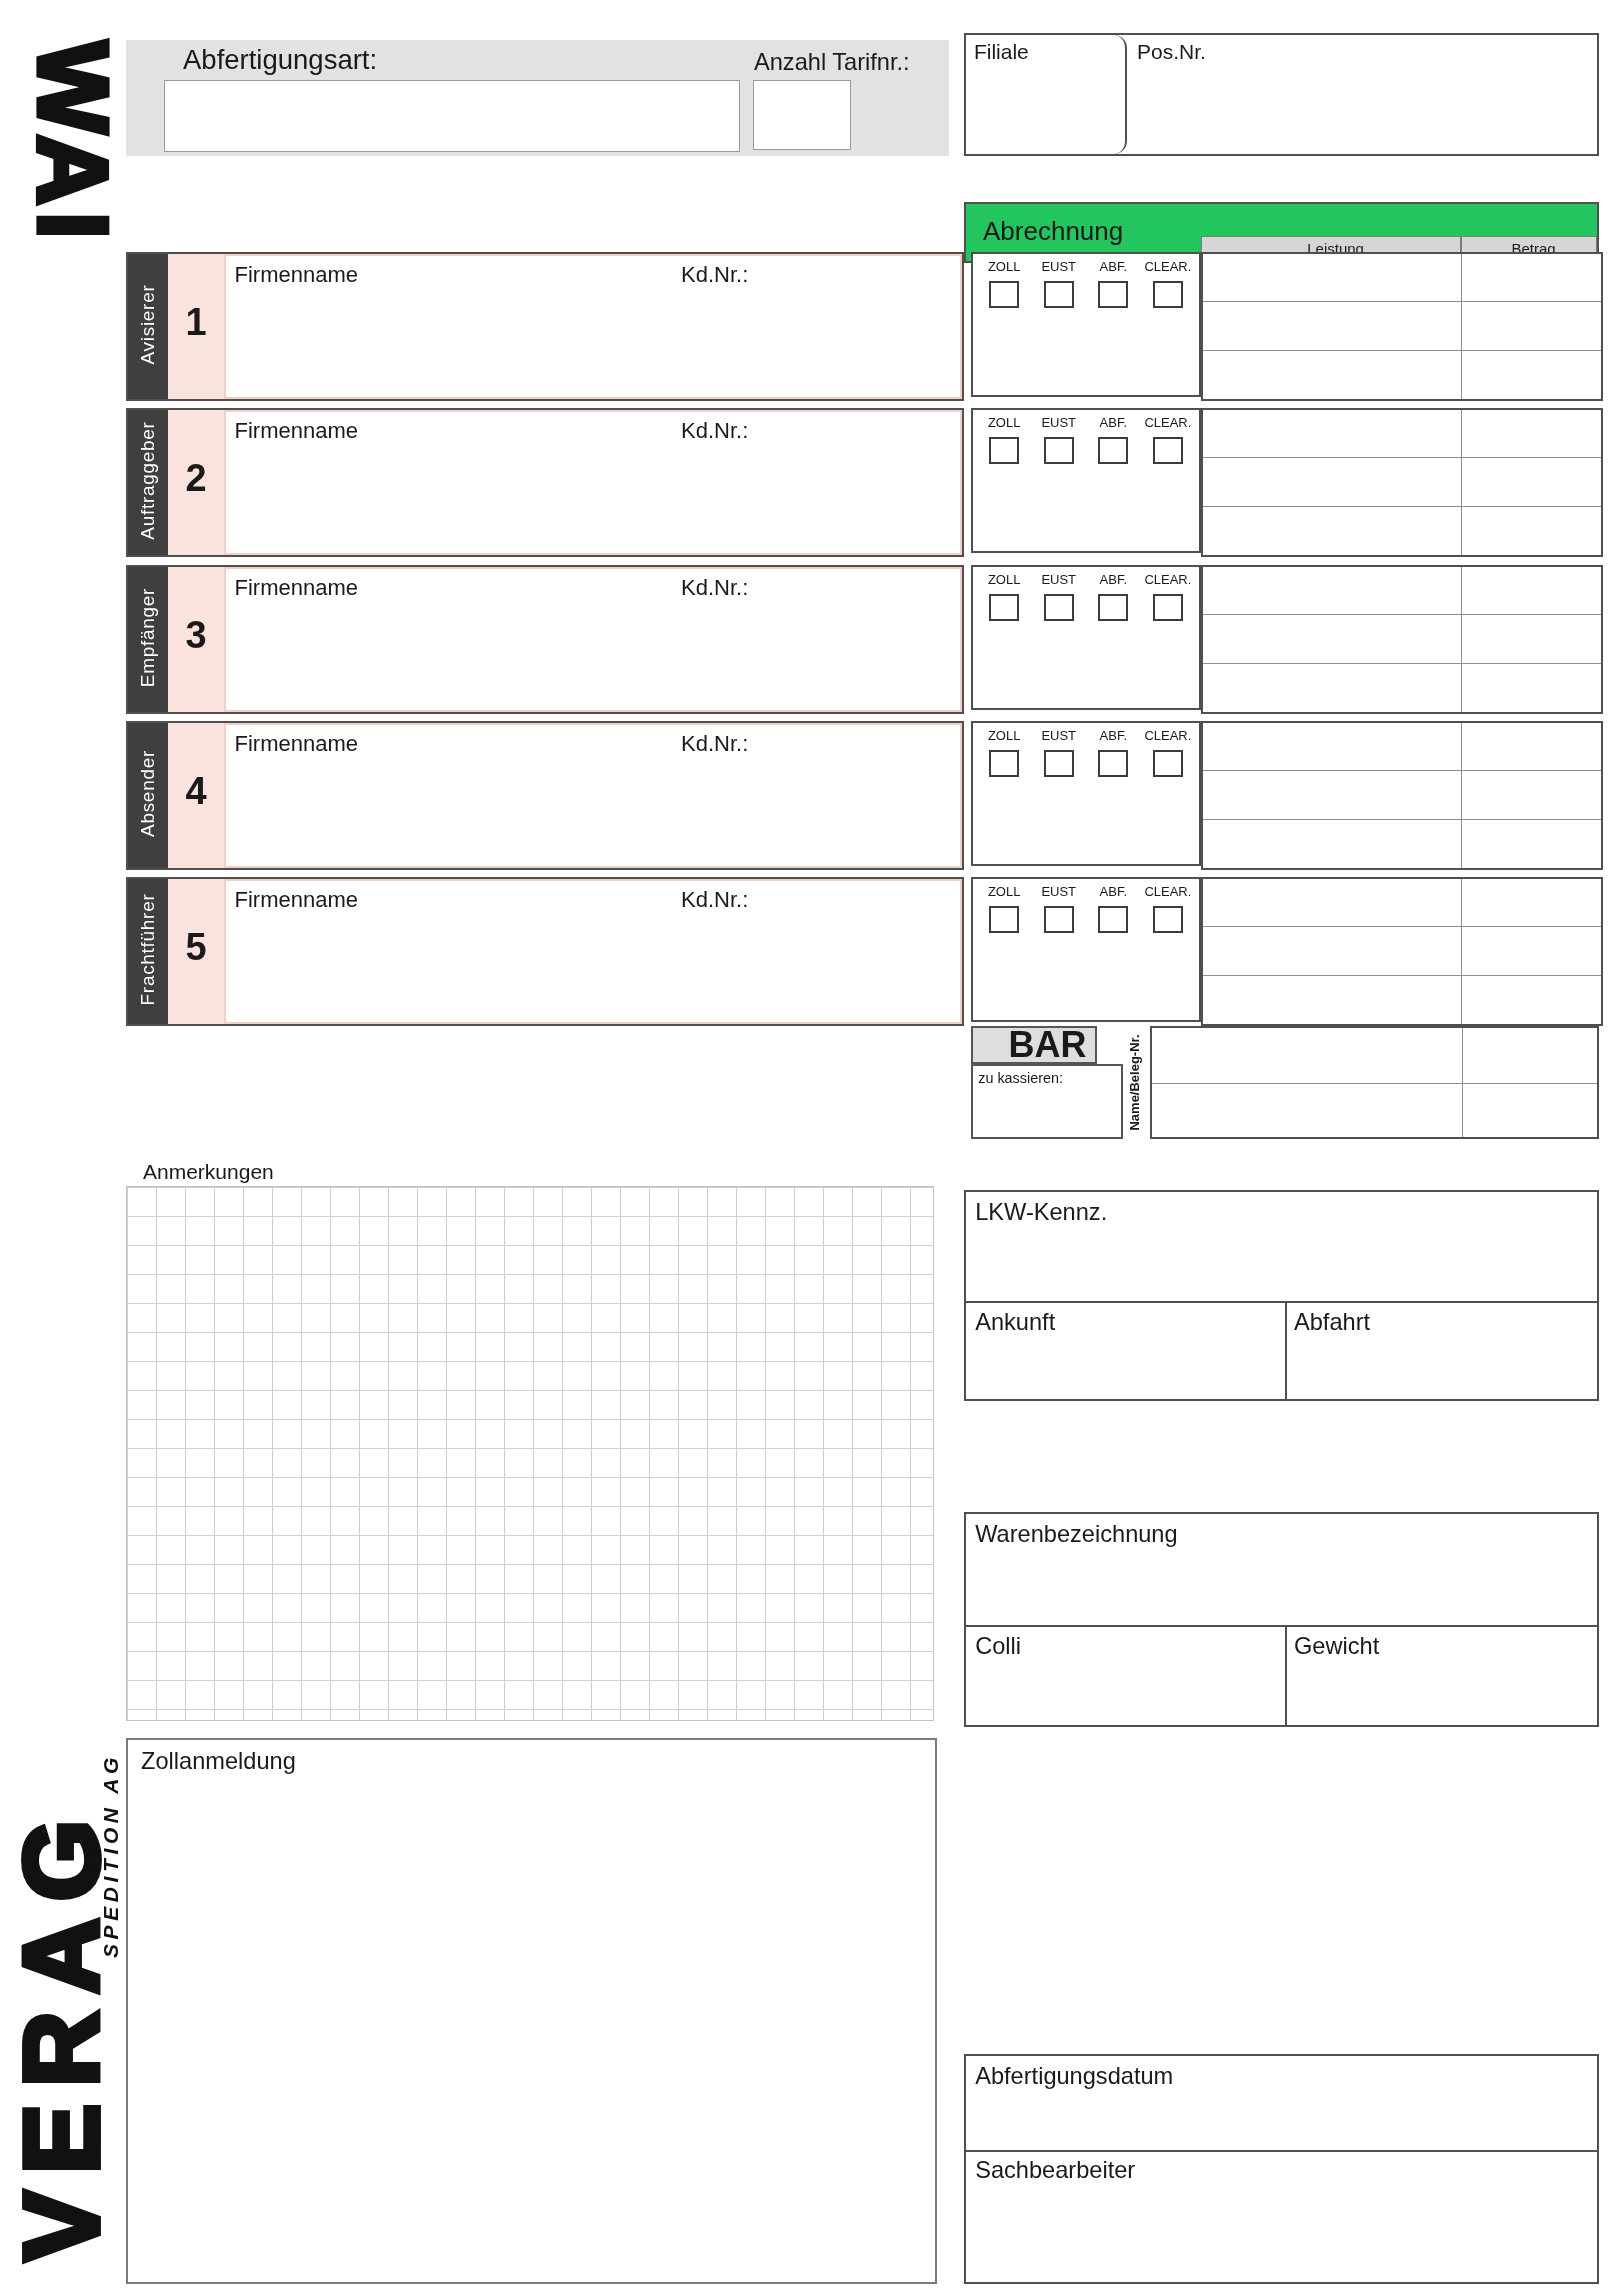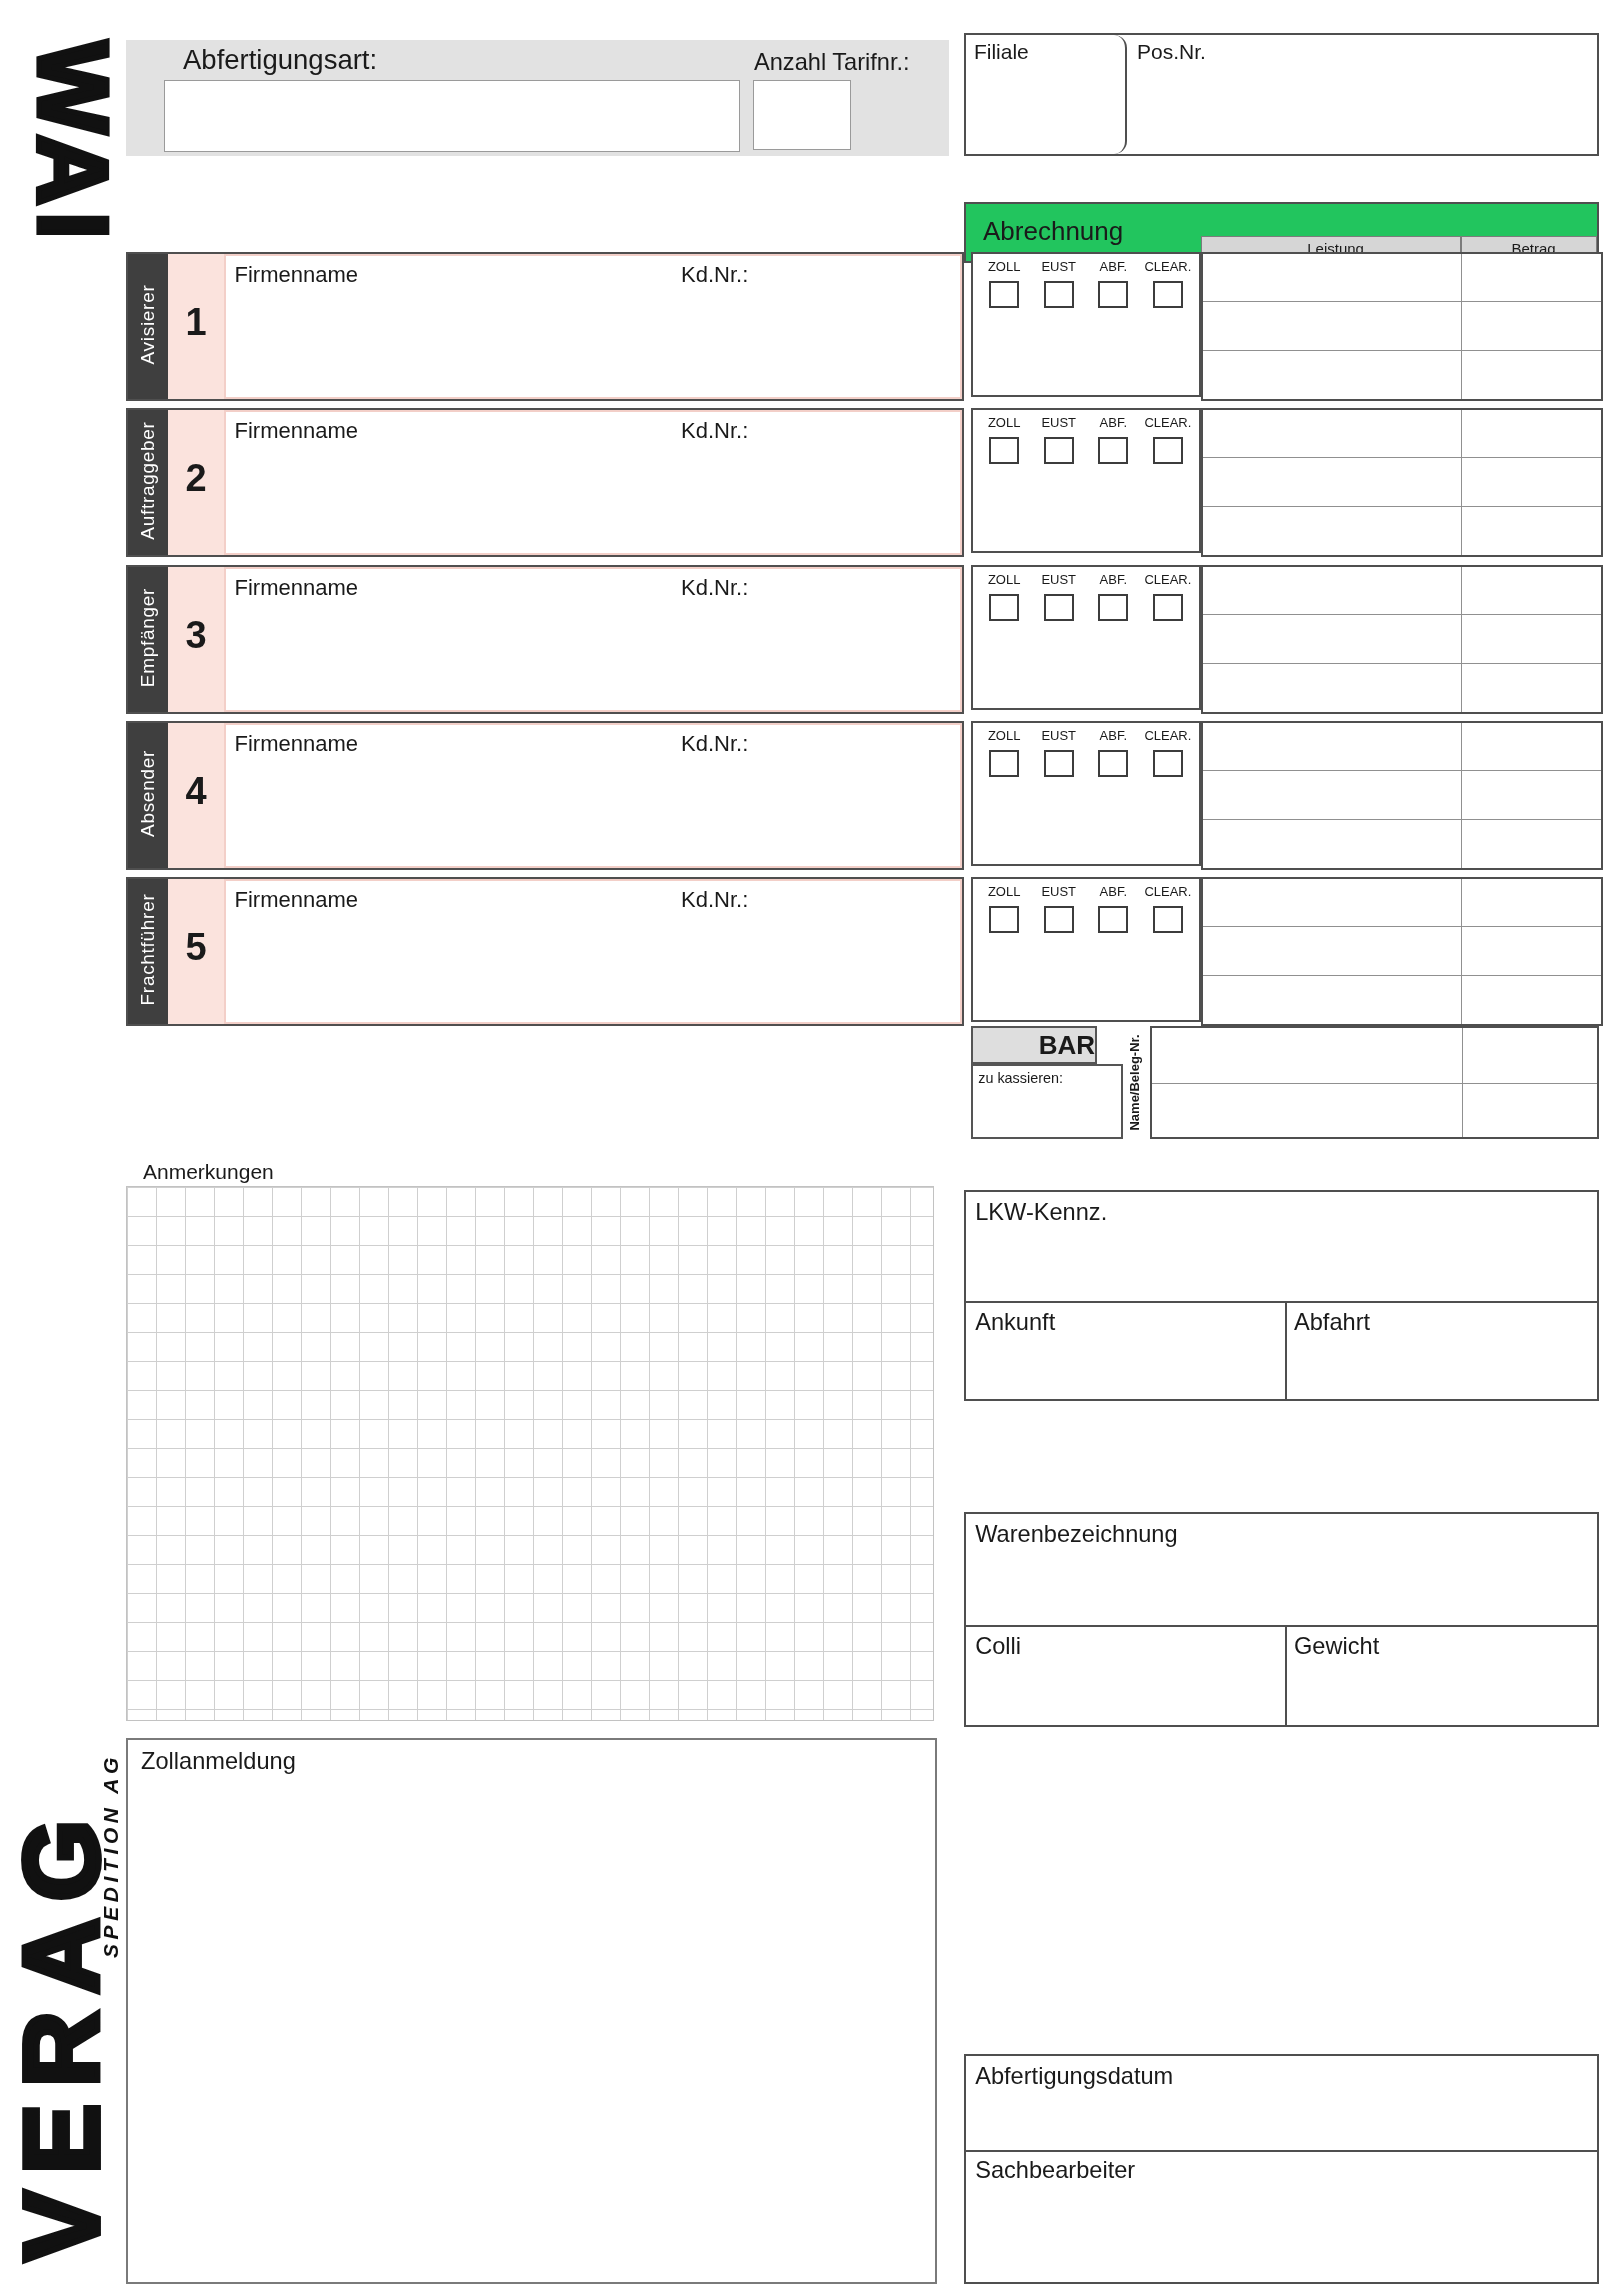--- a/index.html
+++ b/index.html
@@ -71,21 +71,21 @@
   .party-cb { position:absolute; left:971px; top:0; width:230px; height:145px; border:2px solid #4f4f4f; background:#fff; display:flex; padding:5.2px 3.9px 0 3.9px; box-sizing:border-box; }
   .cb-col { flex:1; display:flex; flex-direction:column; align-items:center; }
   .cb-label { font-size:13px; white-space:nowrap; }
   .cb-box { width:30px; height:27.5px; border:2px solid #3c3c3c; margin-top:6.5px; background:#fff; box-sizing:border-box; }
 
   .party-table { position:absolute; left:1201px; top:0; width:398px; height:145px; border:2px solid #4f4f4f; background:#fff; }
   .lb-vline { position:absolute; left:258px; top:0; bottom:0; width:1.3px; background:#909090; }
   .lb-hline { position:absolute; left:0; right:0; height:1.3px; background:#909090; }
 
   
-  .bar-title-box { left:971px; top:1026px; width:126px; height:38px; background:#dedede; border:2px solid #555; font-size:26px; font-weight:bold; text-align:right; line-height:34px;padding-left:27px; }
+  .bar-title-box { left:971px; top:1026px; width:126px; height:38px; background:#dedede; border:2px solid #555; font-size:36px; font-weight:bold; text-align:center; line-height:34px;padding-left:27px; }
   .kassieren-box { left:971px; top:1064px; width:152px; height:75px; border:2px solid #555; background:#fff; }
   .kassieren-lbl { position:absolute; left:5.2px; top:3.9px; font-size:14.4px; }
   .namebeleg-lbl { left:1127px; top:1139px; width:113px; height:22px; font-size:13px; font-weight:bold; text-align:center; white-space:nowrap; }
   .bar-table { left:1150px; top:1026px; width:449px; height:113px; border:2px solid #4f4f4f; background:#fff; }
   .bar-vline { position:absolute; left:310px; top:0; bottom:0; width:1.3px; background:#909090; }
   .bar-hline { position:absolute; left:0; right:0; top:55px; height:1.3px; background:#909090; }
 
   
   .anm-lbl { left:143px; top:1160px; font-size:21px; }
   .anm-grid {

